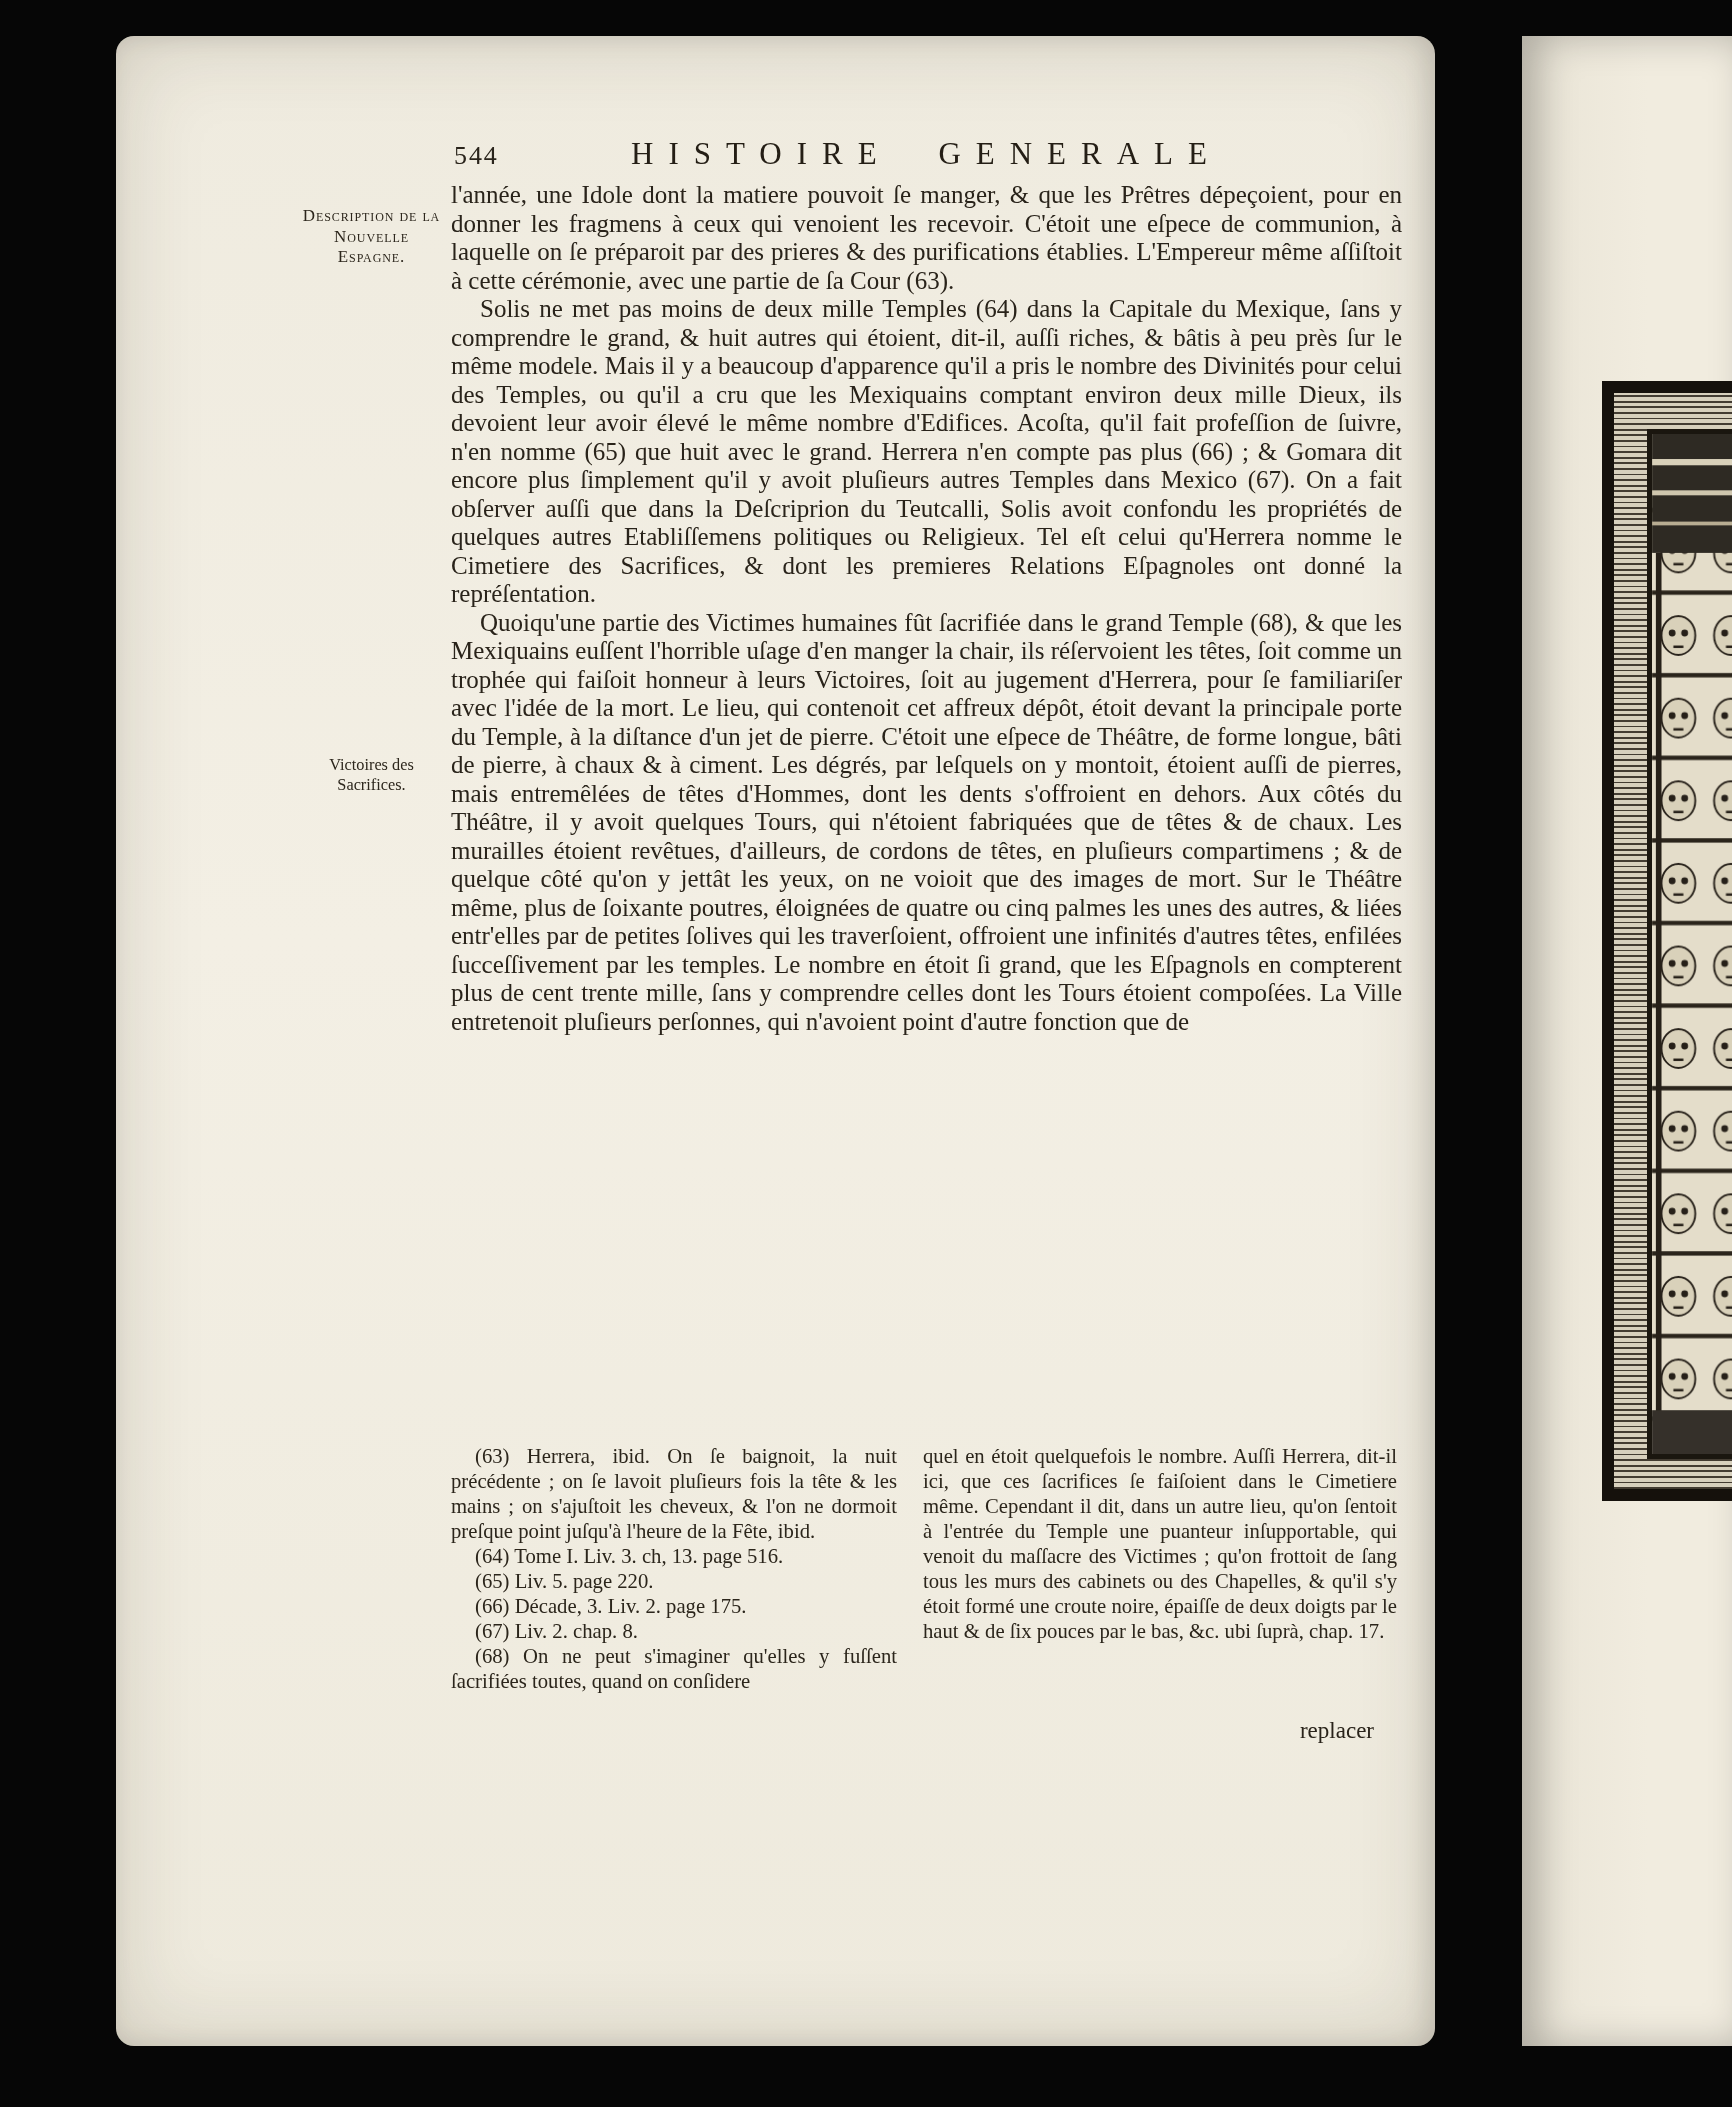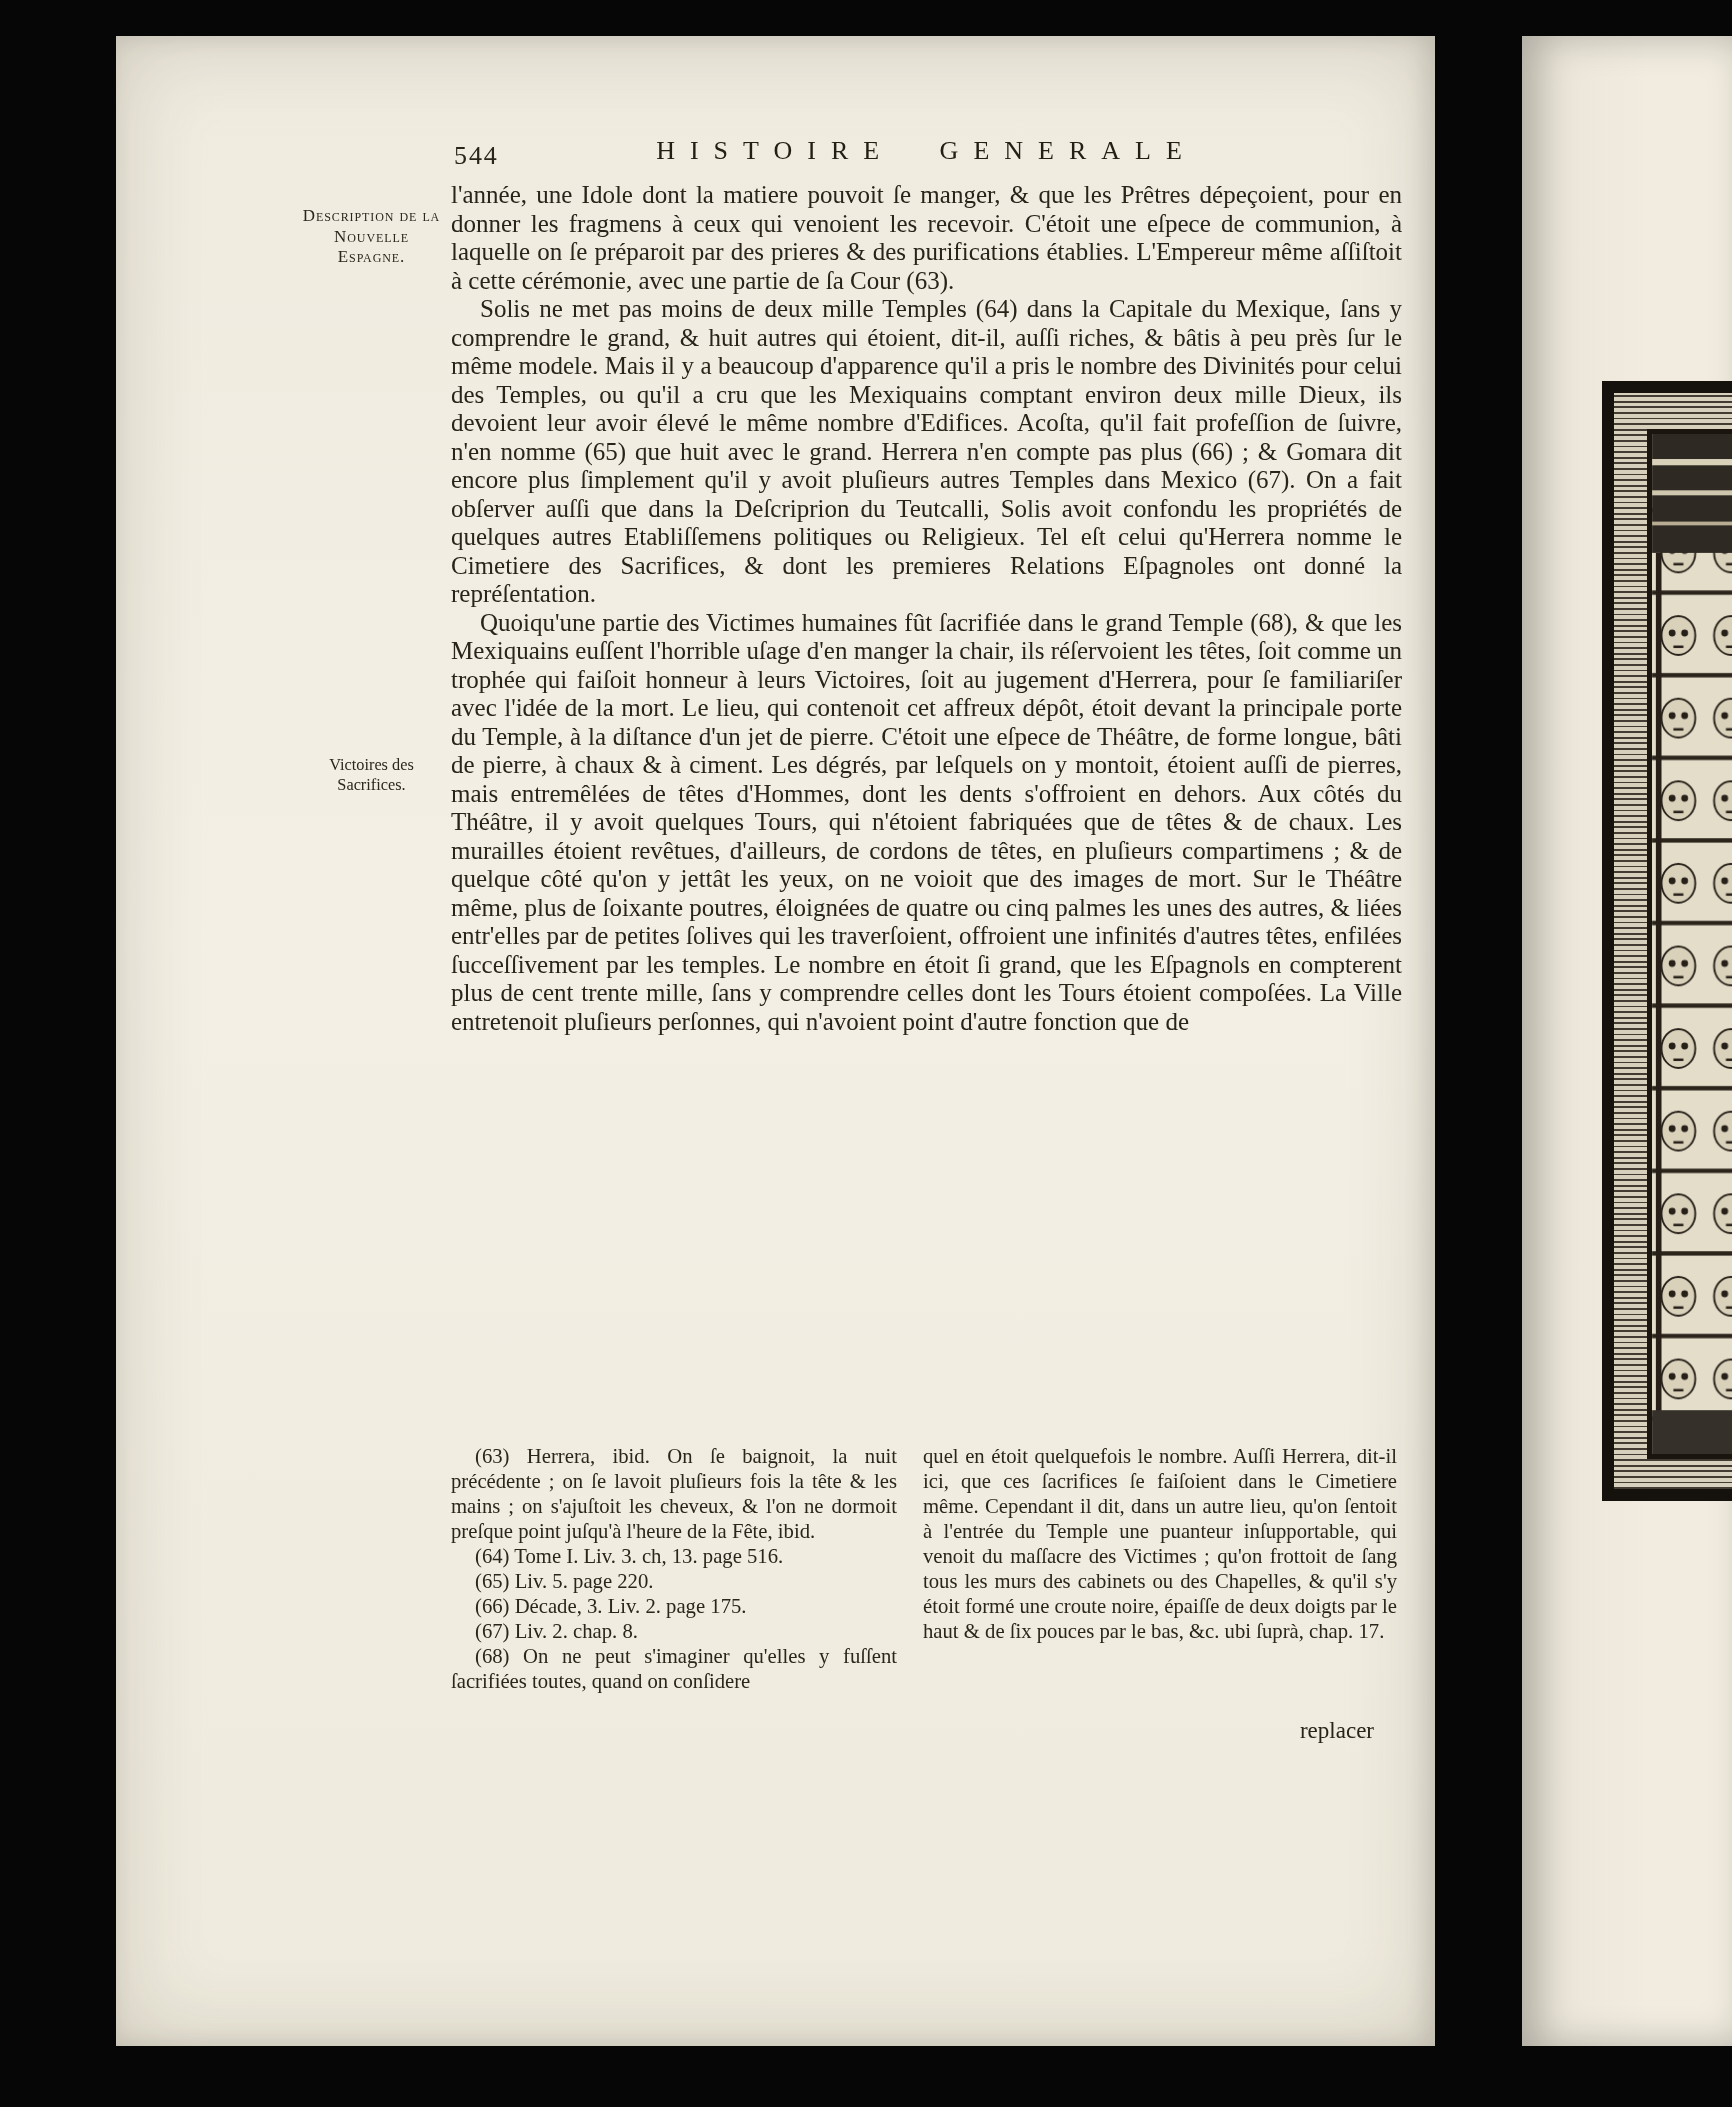--- a/index.html
+++ b/index.html
@@ -12,28 +12,29 @@
   }
   #scan{
     position:absolute;left:0;top:0;width:1732px;height:2108px;
     background:#060606;
   }
   
   .page-left{
     position:absolute;left:116px;top:36px;width:1319px;height:2010px;
     background:linear-gradient(180deg,#efebdf 0%,#f3efe4 45%,#eeeadd 100%);
     box-shadow:inset 0 0 88px rgba(60,50,30,.18), inset -7.5px 0 25px rgba(0,0,0,.12);
+    border-radius:18px;
   }
   .pagenum{
     position:absolute;left:338px;top:105px;
     font-size:26px;color:#2a241b;letter-spacing:1.9px;
   }
   .running-title{
     position:absolute;left:335px;top:100px;width:951px;
-    text-align:center;font-size:26px;color:#241e15;
+    text-align:center;font-size:31px;color:#241e15;
     letter-spacing:15px;word-spacing:24px;font-weight:400;
   }
   .margin-note{
     position:absolute;left:183px;width:145px;
     color:#2c261c;text-align:center;
   }
   .margin-note.caps{
     top:170px;font-size:17px;line-height:20.7px;
     font-variant:small-caps;letter-spacing:0.9px;
   }

